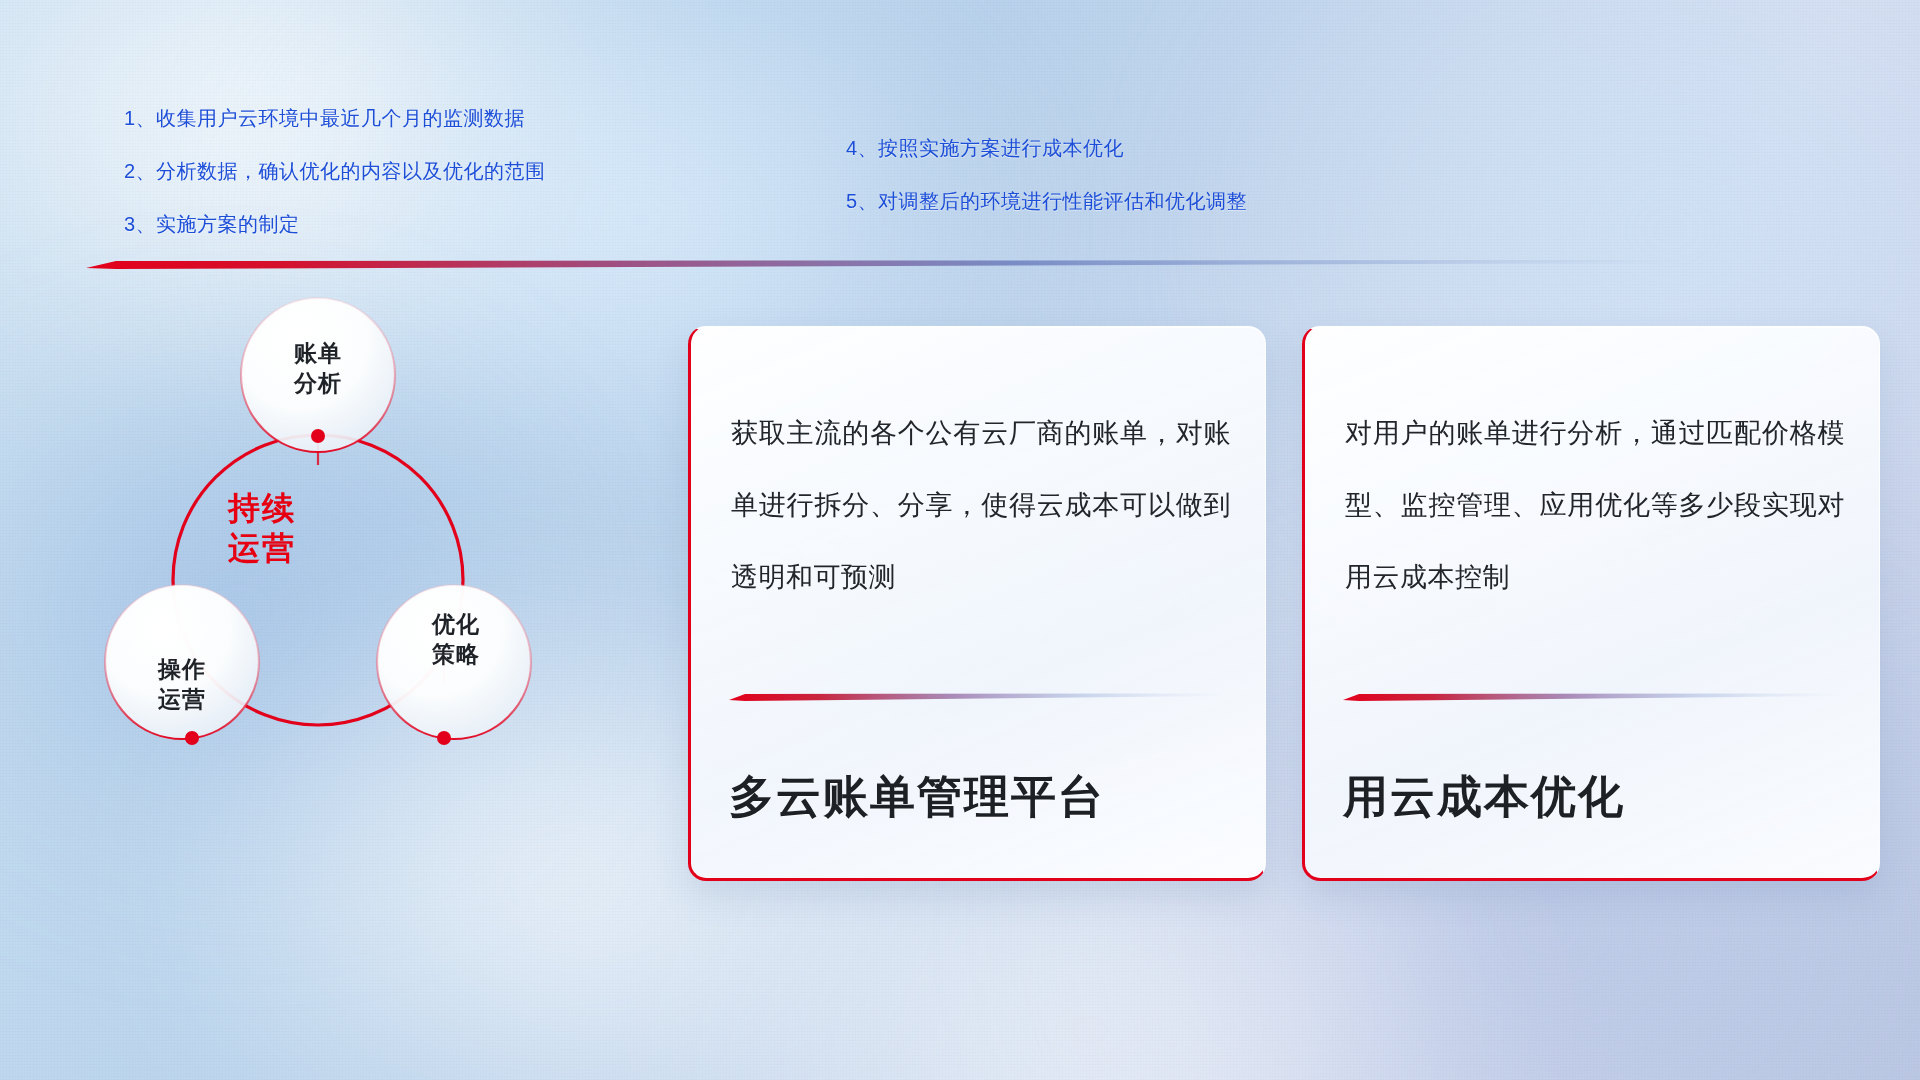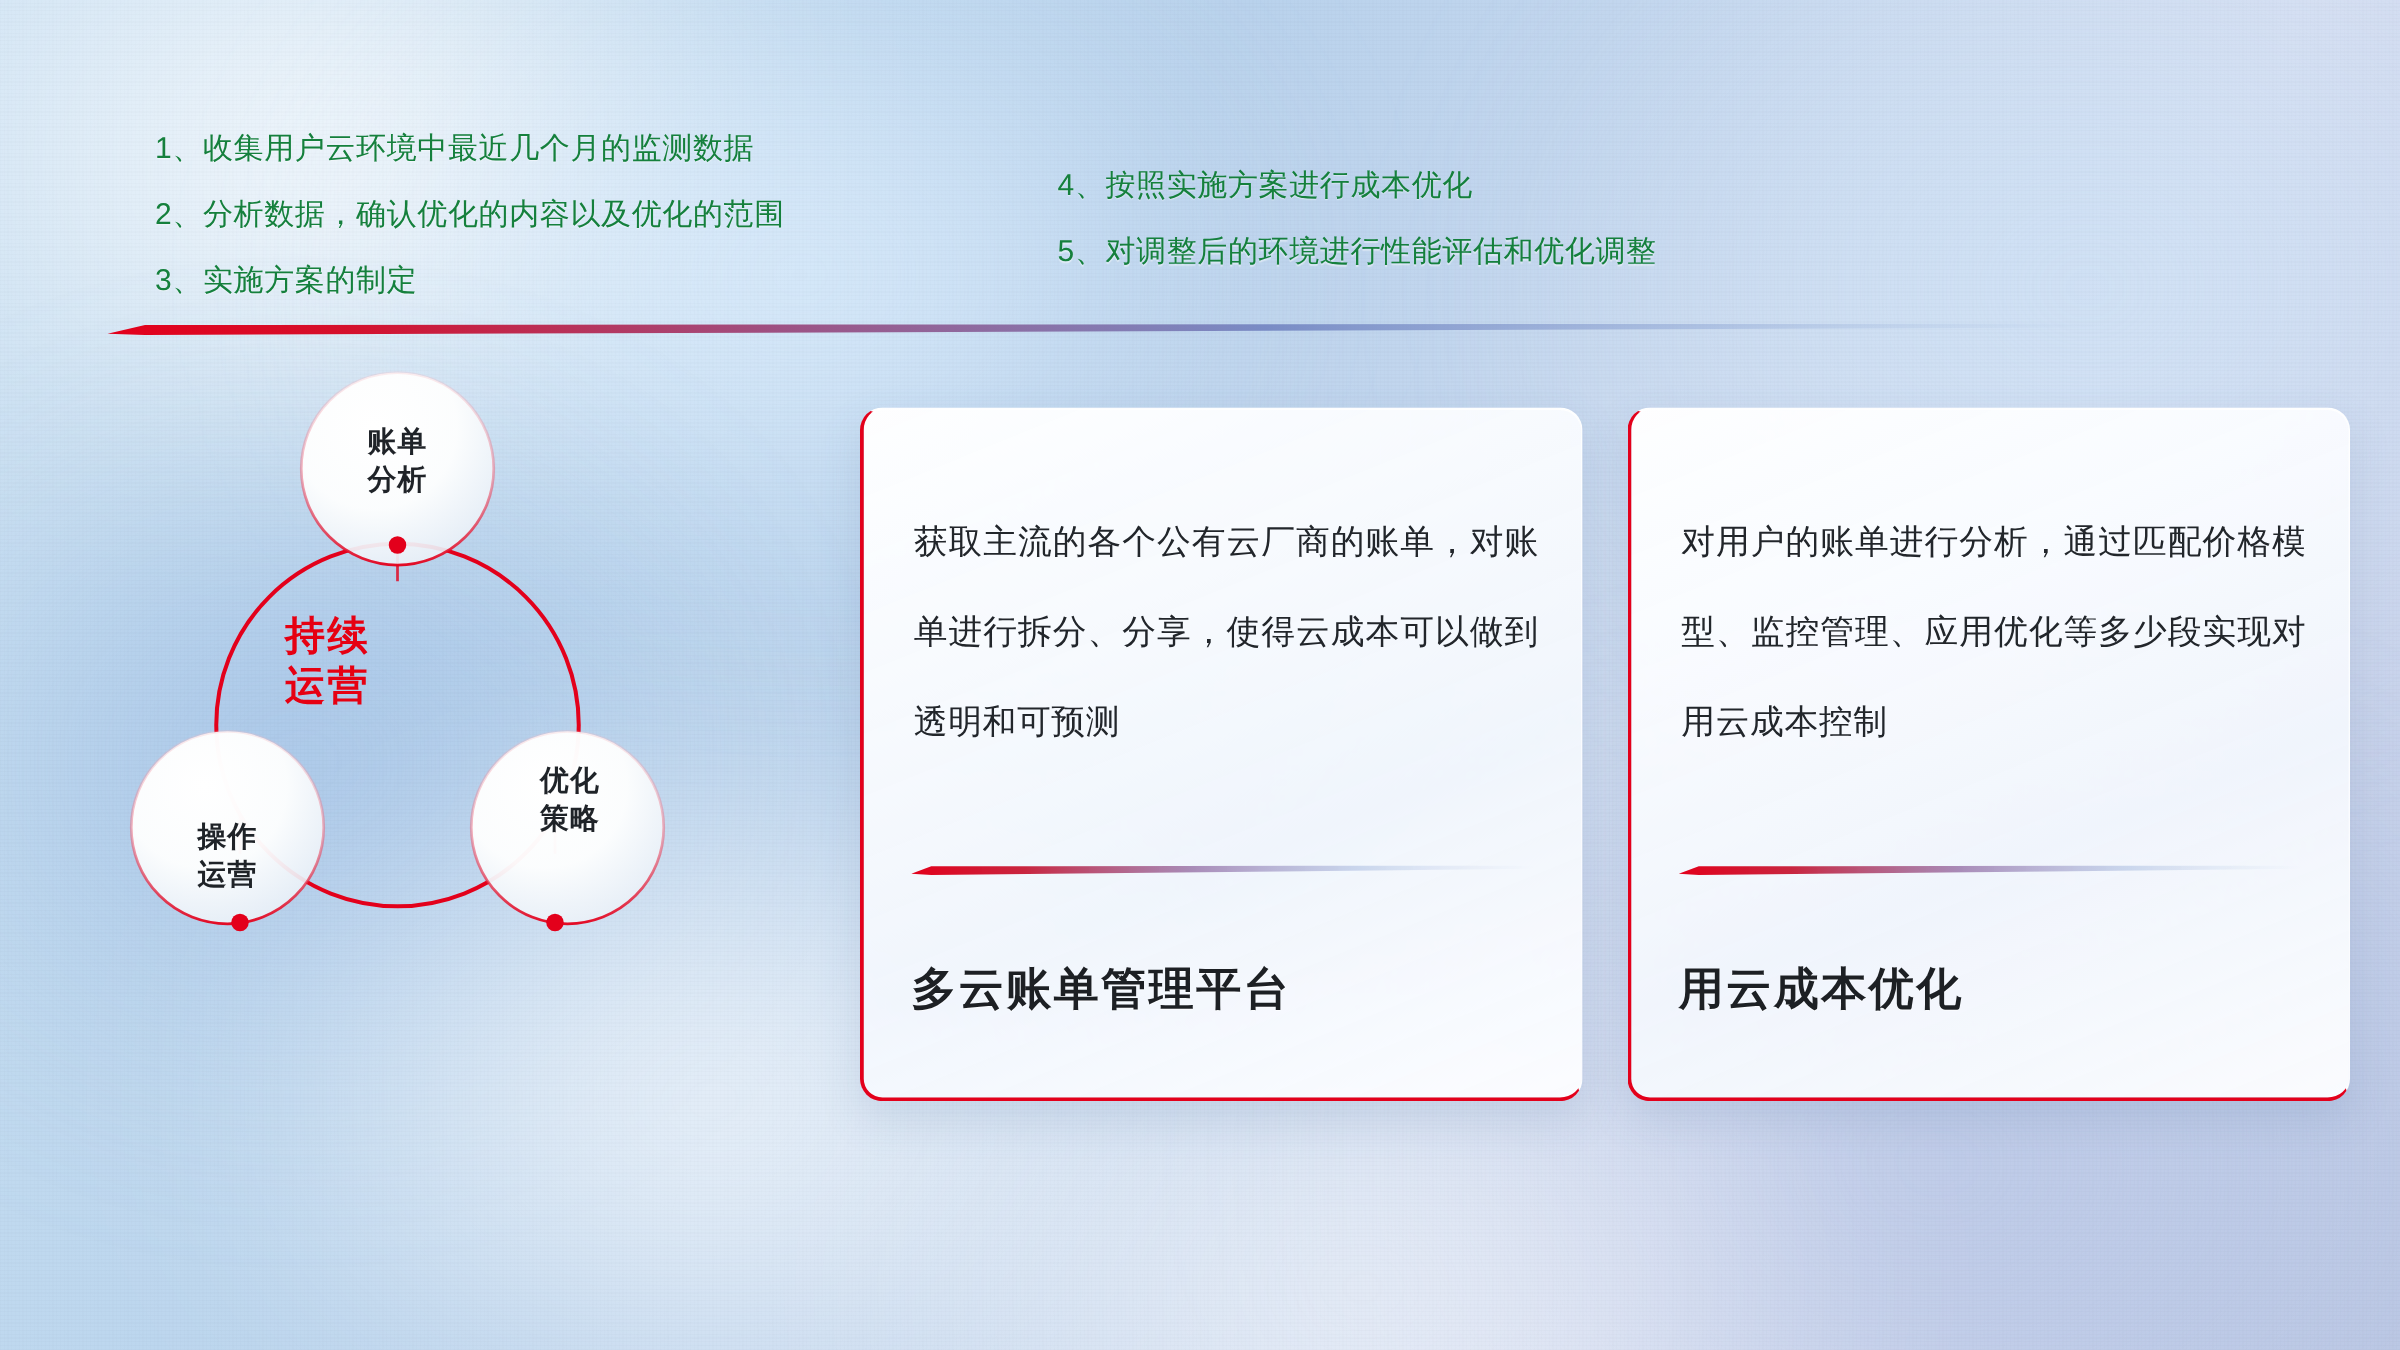--- a/index.html
+++ b/index.html
@@ -50,22 +50,22 @@
   }
 
   
   #stage{ position:absolute; inset:0; z-index:2; }
 
   
   .steps{ position:absolute; }
   .steps.left{ left:124px; top:92px; }
   .steps.right{ left:806px; top:122px;margin-left:40px; }
   .step{
-    color:#15803d;
-    font-size:24px;
+    color:#1d4ed8;
+    font-size:20px;
     line-height:53px;
     white-space:nowrap;
     letter-spacing:.5px;
     text-shadow:0 1px 1px rgba(255,255,255,.5);
   }
 
   
   .divider{
     position:absolute; left:86px; top:256px;
     width:1600px; height:12px;
@@ -136,21 +136,21 @@
   .card-rule{
     position:absolute;
     left:38px; top:360px;
     width:500px; height:9px;
   }
   .card-title{
     position:absolute;
     left:38px; top:440px;
     color:#1d2024;
     font-weight:bold;
-    font-size:36px;
+    font-size:45px;
     letter-spacing:2px;
     white-space:nowrap;
     text-shadow:0 1px 0 rgba(255,255,255,.6);
   }
 </style>
 </head>
 <body>
 
 <div id="bg">
   <div class="bg-base"></div>

